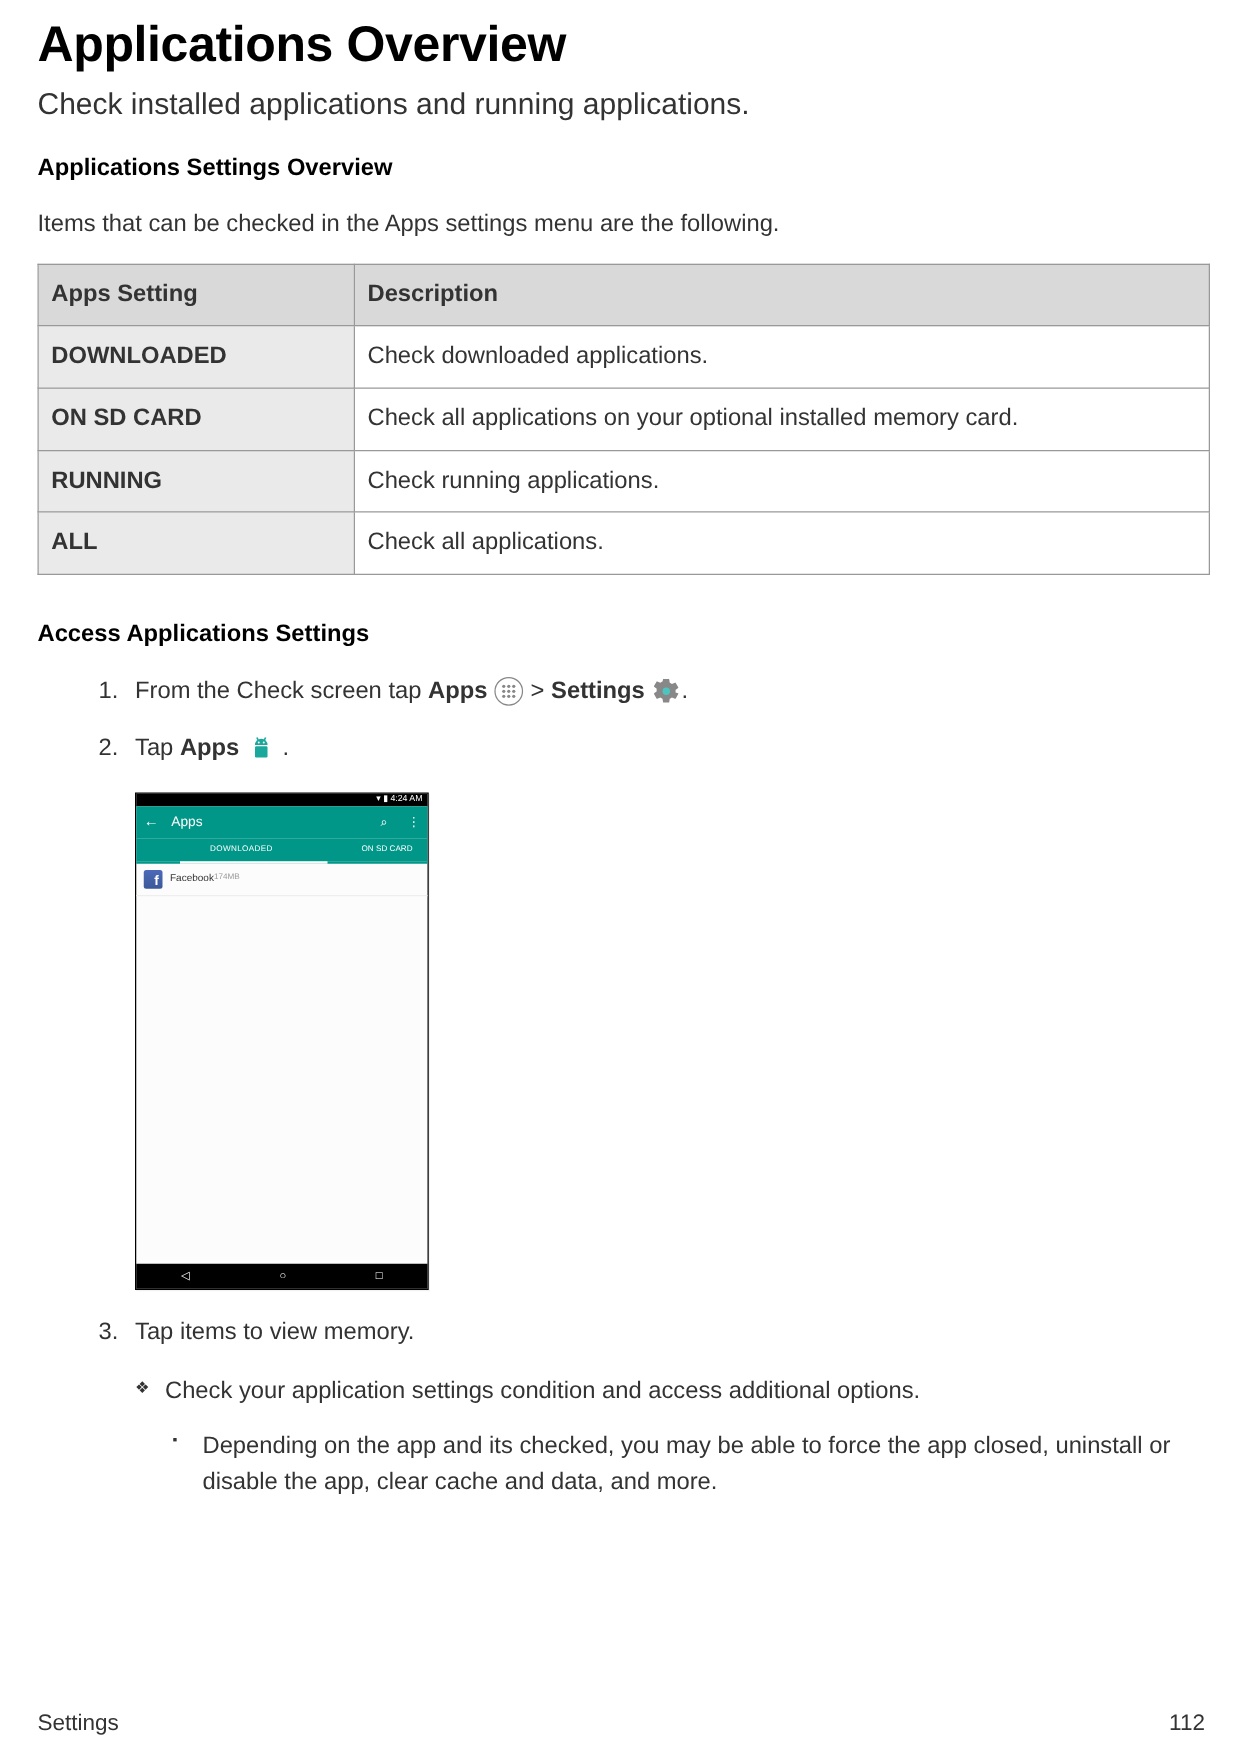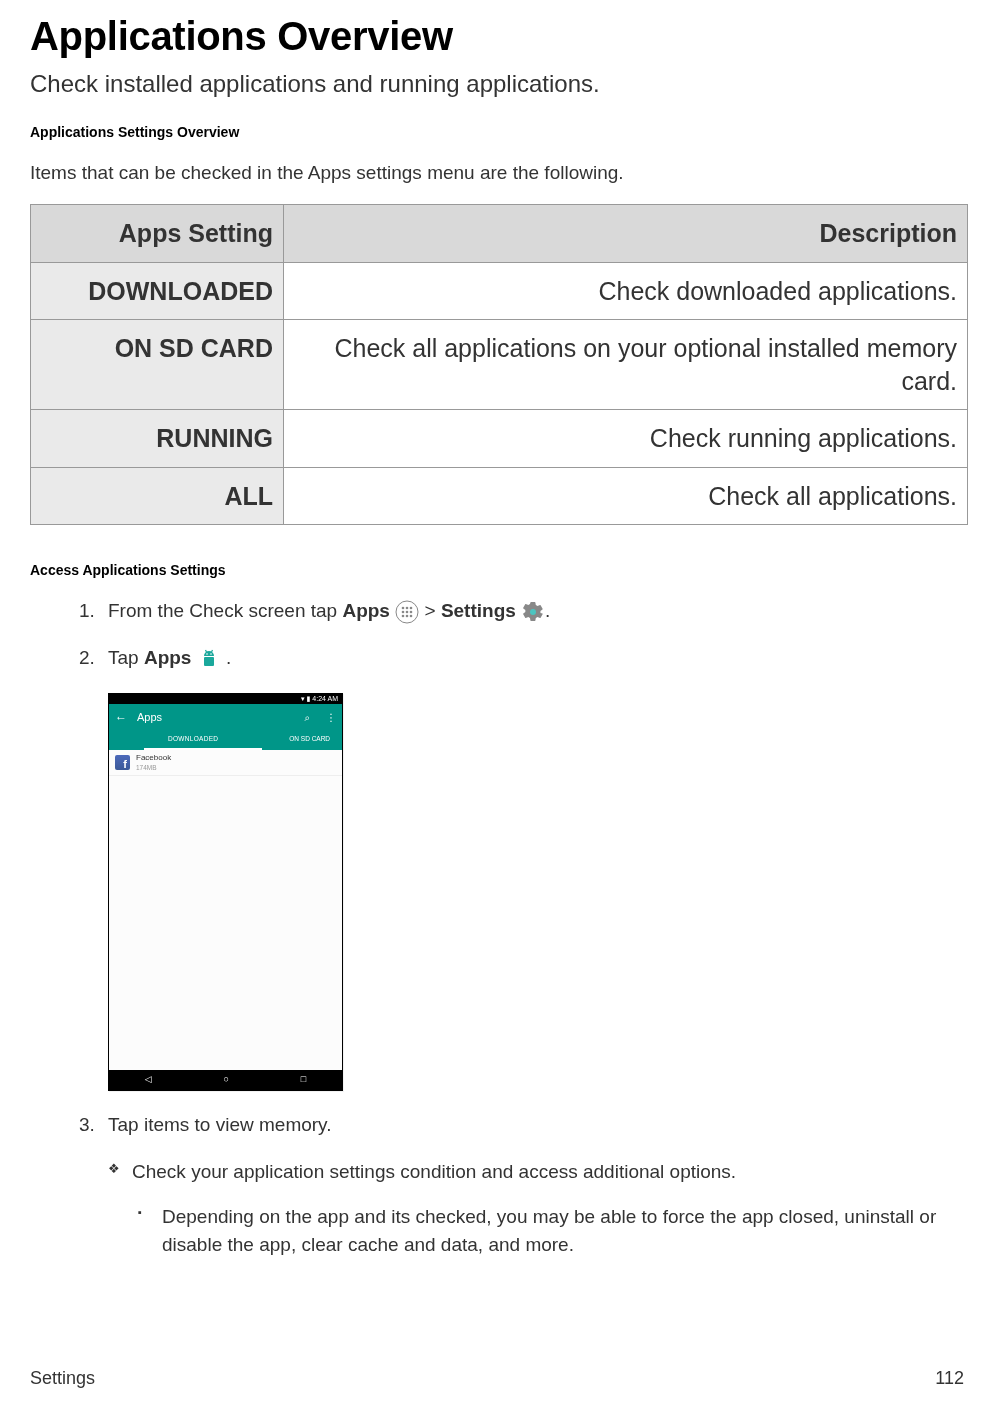--- a/index.html
+++ b/index.html
@@ -18,39 +18,39 @@
       margin-bottom: 6px;
       letter-spacing: -0.3px;
       font-stretch: condensed;
     }
     .subtitle {
       font-size: 24px;
       margin-bottom: 24px;
       color: #333;
     }
     h2 {
-      font-size: 14px;
+      font-size: 19px;
       font-weight: bold;
       margin-top: 4px;
       margin-bottom: 20px;
       color: #000;
     }
     .overview-lead {
       margin-bottom: 18px;
     }
     table {
       width: 100%;
       border-collapse: collapse;
       margin-bottom: 36px;
     }
     th, td {
       border: 1px solid #999;
       padding: 12px 10px;
-      text-align: right;
-      font-size: 25px;
+      text-align: left;
+      font-size: 19px;
       vertical-align: top;
     }
     th {
       background: #d9d9d9;
       font-weight: bold;
     }
     td.col-setting {
       background: #eaeaea;
       font-weight: bold;
       width: 27%;
@@ -134,21 +134,21 @@
     .ss-row .app-icon {
       width: 15px; height: 15px;
       border-radius: 2px;
     }
     .fb { background: linear-gradient(#4c69ba,#3b5998); position: relative; border-radius: 2px; }
     .fb::after { content: "f"; color: #fff; font-weight: bold; font-size: 11px; position: absolute; right: 3px; bottom: -1px; }
     .ps { background: #fff; border: 1px solid #ddd; position: relative; }
     .ps::after {
       content: "▶"; color: #4caf50; font-size: 9px; position: absolute; left: 2px; top: 1px;
     }
-    .ss-row .txt { display: flex; flex-direction: column; }
+    .ss-row .txt { display: flex; flex-direction: row; }
     .ss-row .name { font-size: 8px; color: #333; }
     .ss-row .size { font-size: 6.5px; color: #999; }
     .ss-navbar {
       position: absolute;
       bottom: 0; left: 0; right: 0;
       height: 20px;
       background: #000;
       color: #fff;
       display: flex;
       justify-content: space-around;

